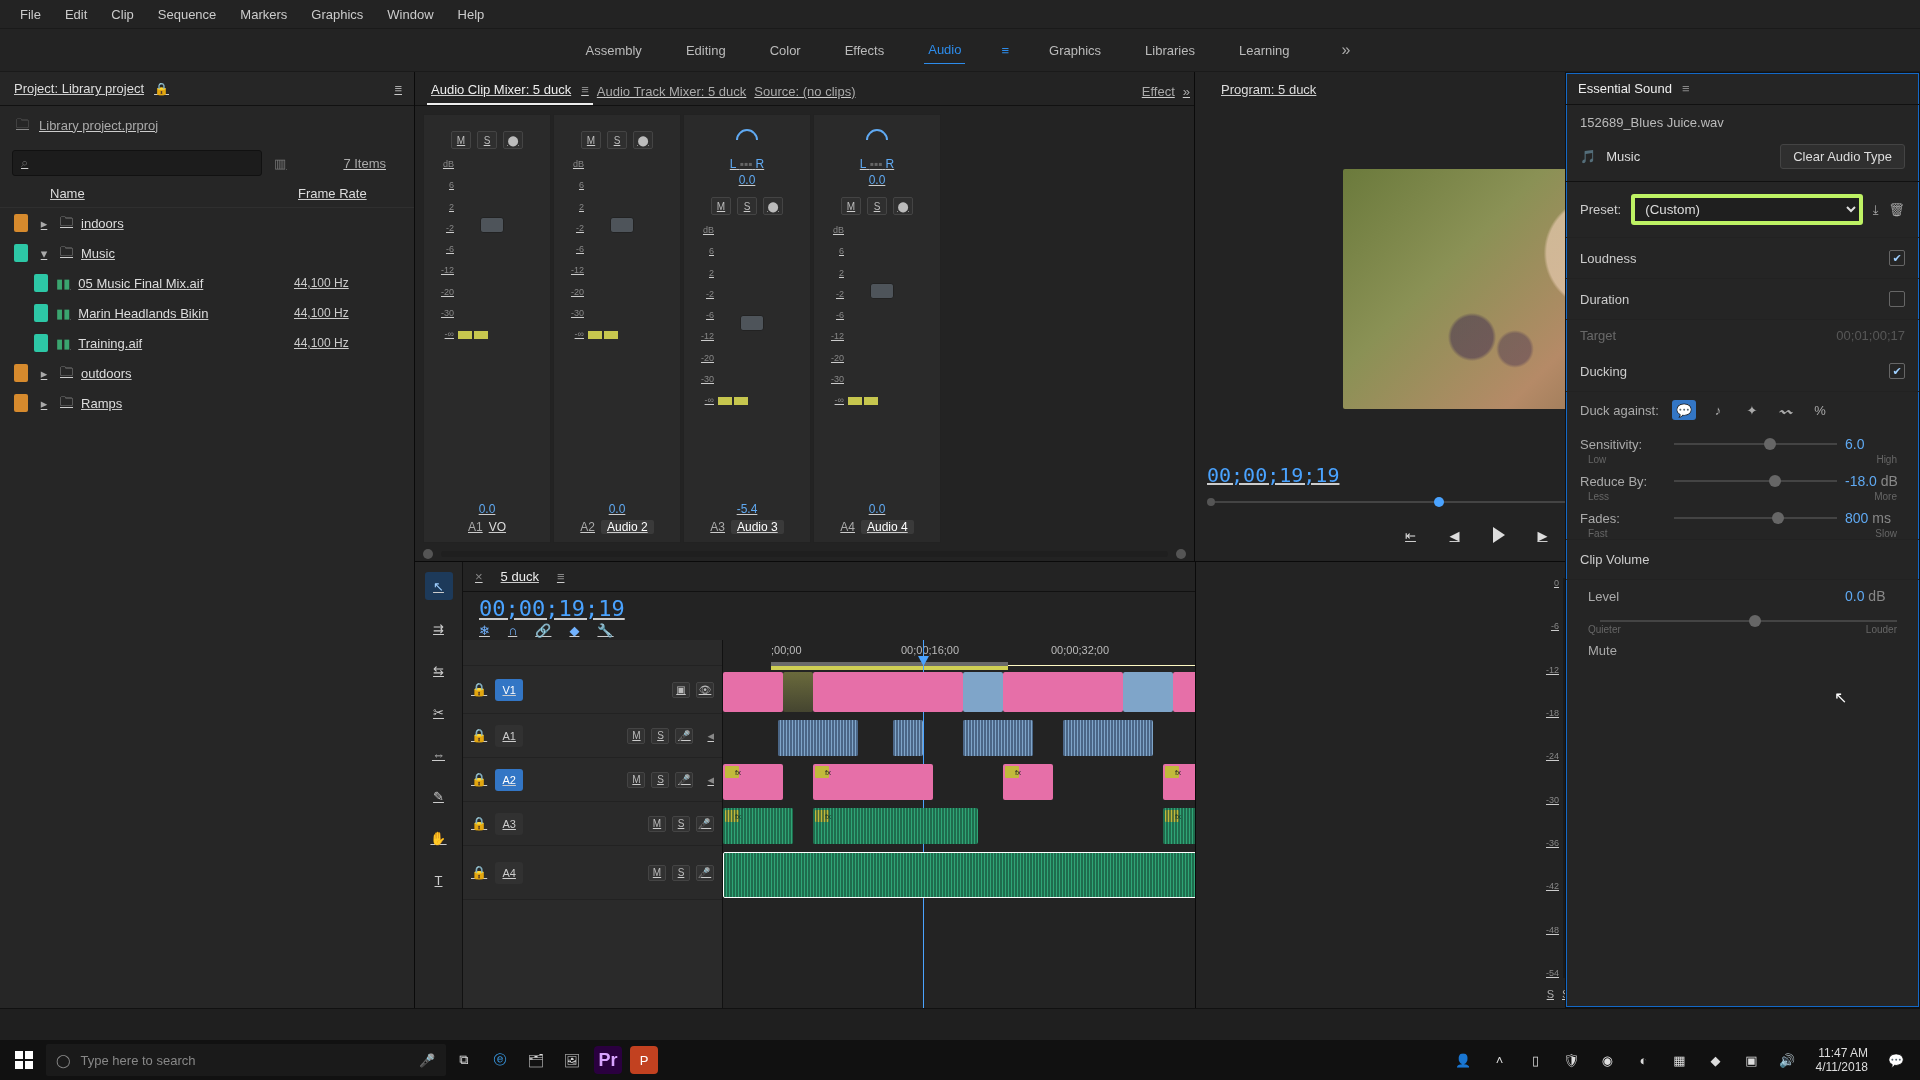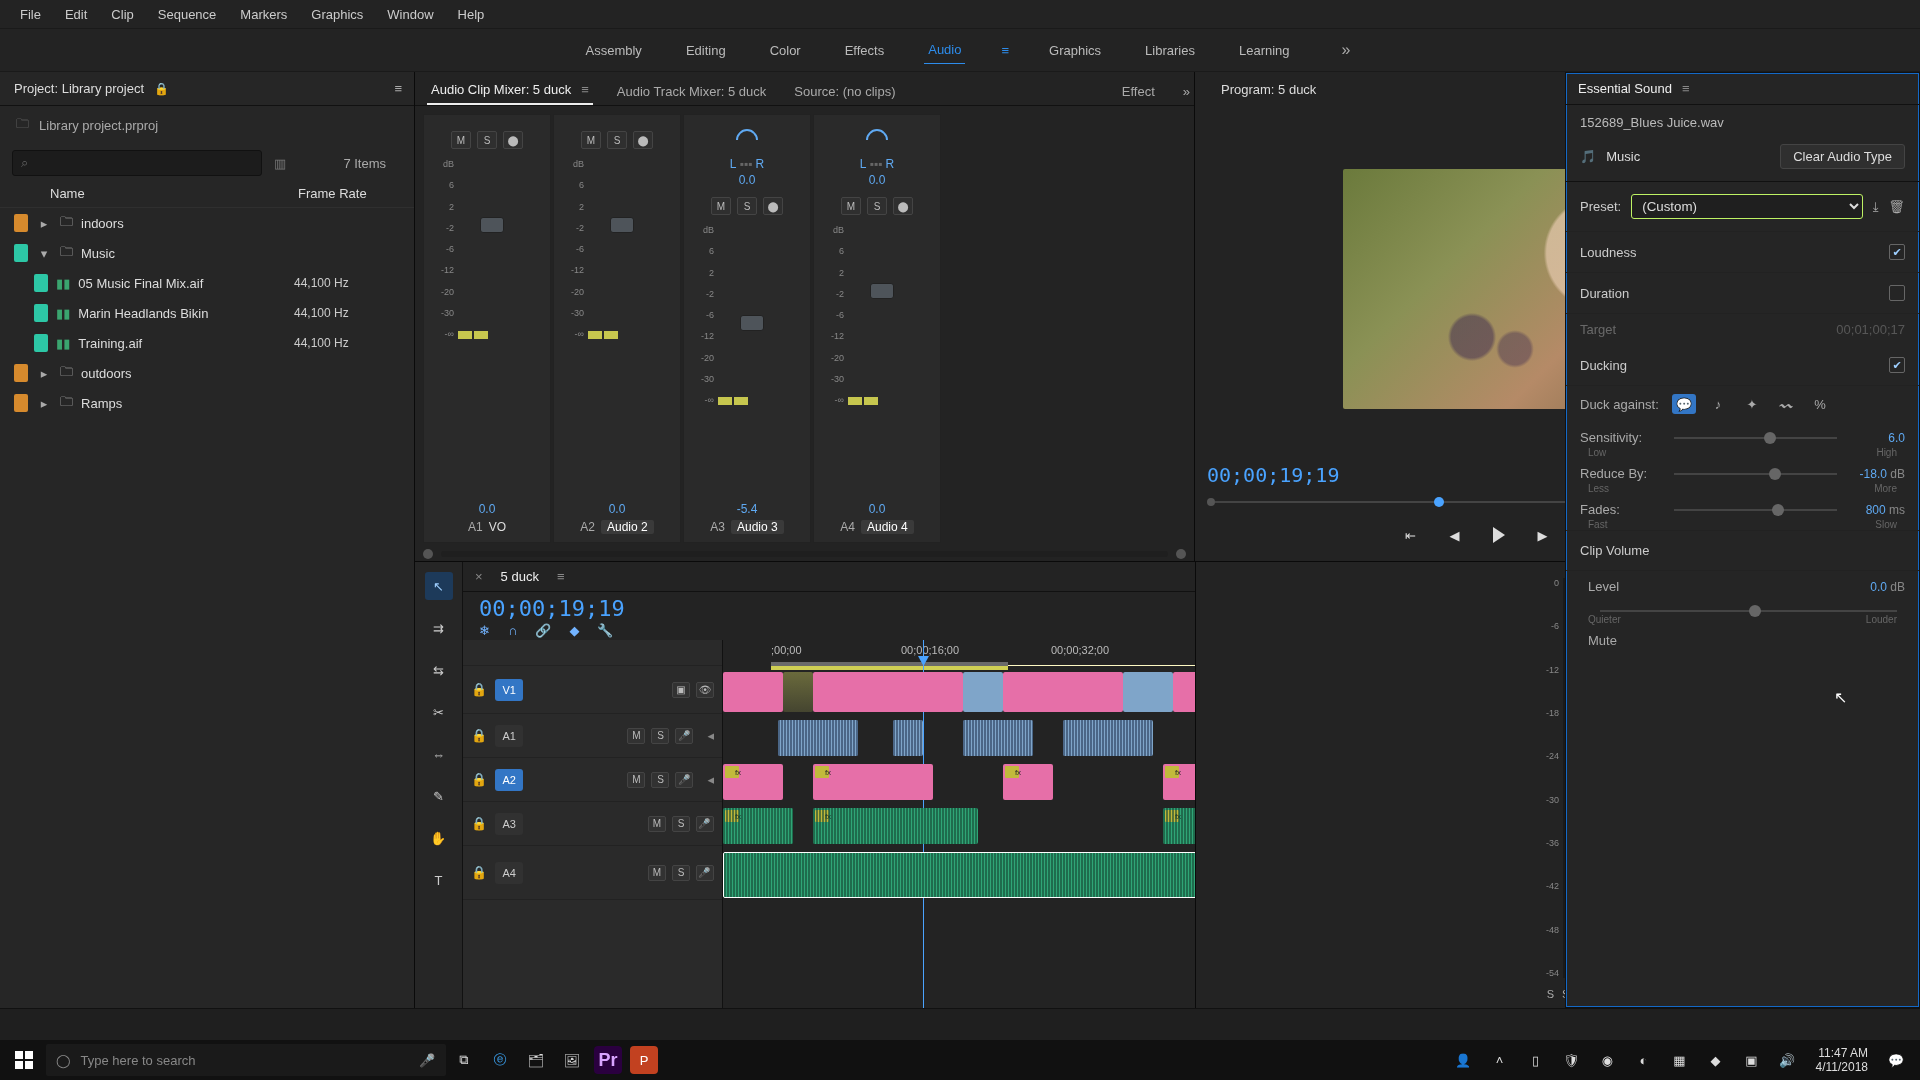--- a/index.html
+++ b/index.html
@@ -9,21 +9,21 @@
 .menubar { height: 28px; display: flex; align-items: center; background: #232323; padding-left: 10px; gap: 4px; }
 .menubar span { padding: 4px 10px; cursor: pointer; }
 
 
 .workspacebar { height: 44px; display: flex; justify-content: center; align-items: center; background: #232323; border-top:1px solid #1a1a1a; border-bottom:1px solid #1a1a1a; gap: 36px; position:relative;}
 .workspacebar .ws { padding: 6px 4px; color:#bbb; cursor:pointer; }
 .workspacebar .ws.active { color:#2d8ceb; border-bottom:1px solid #2d8ceb;text-align:right; }
 .workspacebar .chev { position:relative; left:12px; color:#aaa; font-size:16px; }
 
 
-.main { display:grid; grid-template-columns: 415px 780px 1fr; grid-template-rows: 490px 1fr; height: calc(100% - 28px - 44px - 32px - 40px); }
+.main { display:grid; grid-template-columns: 415px 780px 1fr; grid-template-rows: 490px 1fr; height: calc(100% - 28px - 44px - 32px - 40px); text-decoration: underline; }
 
 
 .project { grid-row:1/3; border-right:1px solid #0a0a0a; background:#262626; display:flex; flex-direction:column; }
 .panelhead { height:34px; display:flex; align-items:center; padding:0 12px; font-size:13px; color:#ddd; border-bottom:1px solid #111; }
 .panelhead .title { padding:4px 2px; }
 .panelhead .menuicon { margin-left:auto; color:#aaa; }
 .panelhead .lock { margin-left:8px; color:#aaa; font-size:12px; }
 .projfile { padding:8px 16px; display:flex; align-items:center; gap:10px; color:#aaa; font-size:13px;}
 .projfile .foldericon{opacity:.6;}
 .searchrow { display:flex; align-items:center; padding:6px 12px; gap:12px; }
@@ -35,21 +35,21 @@
 .treerow .tag{width:14px;height:18px;border-radius:2px;margin-right:4px;}
 .treerow .tw{display:inline-block;width:12px;text-align:center;color:#aaa;margin:0 6px;}
 .treerow .fico{margin:0 8px 0 4px;color:#bbb;}
 .treerow .nm{flex:1;overflow:hidden;text-overflow:ellipsis;white-space:nowrap; color:#ddd;}
 .treerow .fr{width:120px;color:#ccc;font-size:12px;}
 .indent1{padding-left:34px;}
 .tag.orange{background:#d68a2d;} .tag.teal{background:#2dc7a6;}
 
 
 .midtop { border-right:1px solid #0a0a0a; border-bottom:1px solid #0a0a0a; display:flex; flex-direction:column;}
-.tabrow{height:34px;display:flex;align-items:flex-end;gap:20px;padding-left:12px;border-bottom:1px solid #111;}
+.tabrow{height:34px;display:flex;align-items:flex-end;padding-left:12px;border-bottom:1px solid #111;}
 .tab{padding:6px 4px;color:#aaa;cursor:pointer;font-size:13px;}
 .tab.active{color:#eee;border-bottom:2px solid #eee;}
 .tab .mi{margin-left:10px;color:#888;}
 .mixer{flex:1;display:flex;gap:2px;padding:8px 8px 4px 8px;}
 .chan{width:128px;background:#2a2a2a;border:1px solid #222;display:flex;flex-direction:column;align-items:center;padding:6px 0;}
 .pan{color:#5fa9f2;font-size:12px;text-align:center;margin-top:4px;}
 .pan .val{display:block;margin-top:2px;}
 .knob{width:22px;height:22px;border:2px solid #5fa9f2;border-bottom-color:transparent;border-right-color:transparent;border-radius:50%;transform:rotate(45deg);margin:8px auto 2px;position:relative;}
 .msb{display:flex;gap:6px;margin:10px 0;}
 .msb span{width:20px;height:18px;border:1px solid #444;background:#2f2f2f;color:#bbb;display:flex;align-items:center;justify-content:center;font-size:10px;border-radius:2px;}
@@ -130,28 +130,28 @@
 
 
 .esound{position:absolute;right:0;top:72px;bottom:72px;width:355px;background:#252525;border:1px solid #111;display:flex;flex-direction:column;box-shadow:0 0 0 1px #1469c7 inset;}
 .esound .eshead{height:32px;display:flex;align-items:center;padding:0 12px;border-bottom:1px solid #111;}
 .esound .eshead .ti{color:#eee;}
 .esound .clipname{padding:10px 14px;color:#bbb;font-size:13px;}
 .esound .typerow{display:flex;align-items:center;gap:10px;padding:4px 14px 12px;border-bottom:1px solid #111;}
 .esound .typerow .mic{color:#ddd;}
 .esound .typerow .clearbtn{margin-left:auto;background:#2f2f2f;border:1px solid #444;border-radius:3px;padding:4px 12px;color:#ddd;}
 .esound .presetrow{display:flex;align-items:center;gap:10px;padding:12px 14px;border-bottom:1px solid #222;}
-.esound .presetrow select{background:#1f1f1f;border:1px solid #bef264;color:#ddd;padding:3px 6px;flex:1;border-radius:3px;}
+.esound .presetrow select{background:#1f1f1f;border:4px solid #bef264;color:#ddd;padding:3px 6px;flex:1;border-radius:3px;}
 .esound .sect{display:flex;align-items:center;padding:12px 14px;border-bottom:1px solid #222;}
 .esound .sect .chk{width:16px;height:16px;border:1px solid #666;border-radius:2px;margin-left:auto;display:flex;align-items:center;justify-content:center;color:#9ecfff;font-size:11px;}
 .esound .subrow{display:flex;align-items:center;padding:8px 14px;color:#aaa;}
 .esound .subrow .lbl{flex:0 0 86px;color:#aaa;}
 .esound .slider{flex:1;height:2px;background:#444;position:relative;margin:0 8px;}
 .esound .slider .h{position:absolute;top:-5px;width:12px;height:12px;border-radius:50%;background:#666;}
-.esound .val{width:60px;text-align:right;color:#5fa9f2;font-size:12px;}
+.esound .val{width:60px;text-align:left;color:#5fa9f2;font-size:14px;}
 .esound .duckicons{display:flex;gap:10px;margin-left:6px;}
 .esound .duckicons span{width:24px;height:20px;display:flex;align-items:center;justify-content:center;color:#aaa;}
 .esound .duckicons span.on{background:#3376c5;color:#fff;border-radius:3px;}
 .esound .genbtn{margin:14px;padding:8px;text-align:center;background:#2f2f2f;border:1px solid #444;border-radius:3px;color:#ddd;}
 .esound .hintrow{display:flex;justify-content:space-between;padding:0 22px;color:#666;font-size:10px;margin-top:-6px;}
 
 
 .statusbar{height:32px;background:#1f1f1f;border-top:1px solid #111;}
 .taskbar{height:40px;background:#111;display:flex;align-items:center;padding:0 6px;color:#ddd;}
 .taskbar .start{width:36px;height:36px;display:flex;align-items:center;justify-content:center;}

